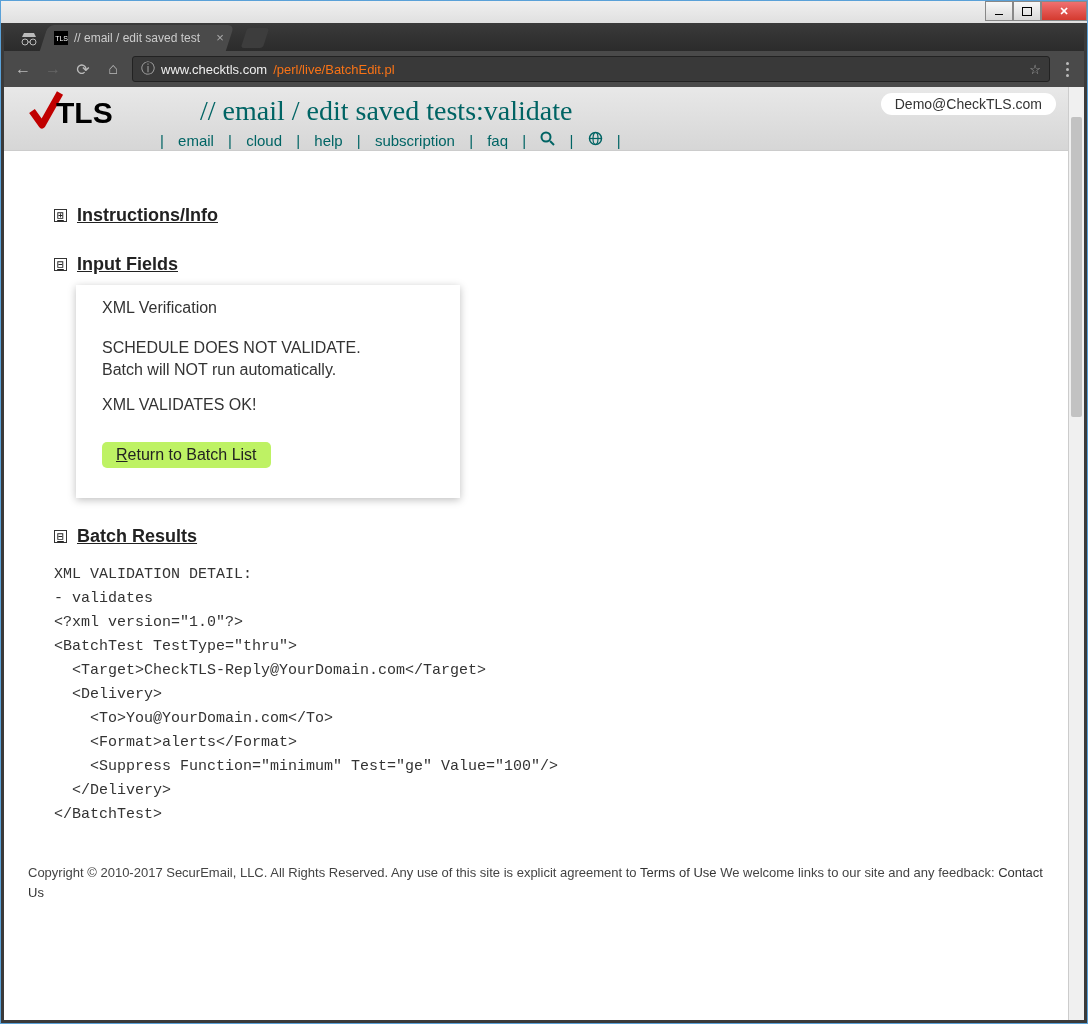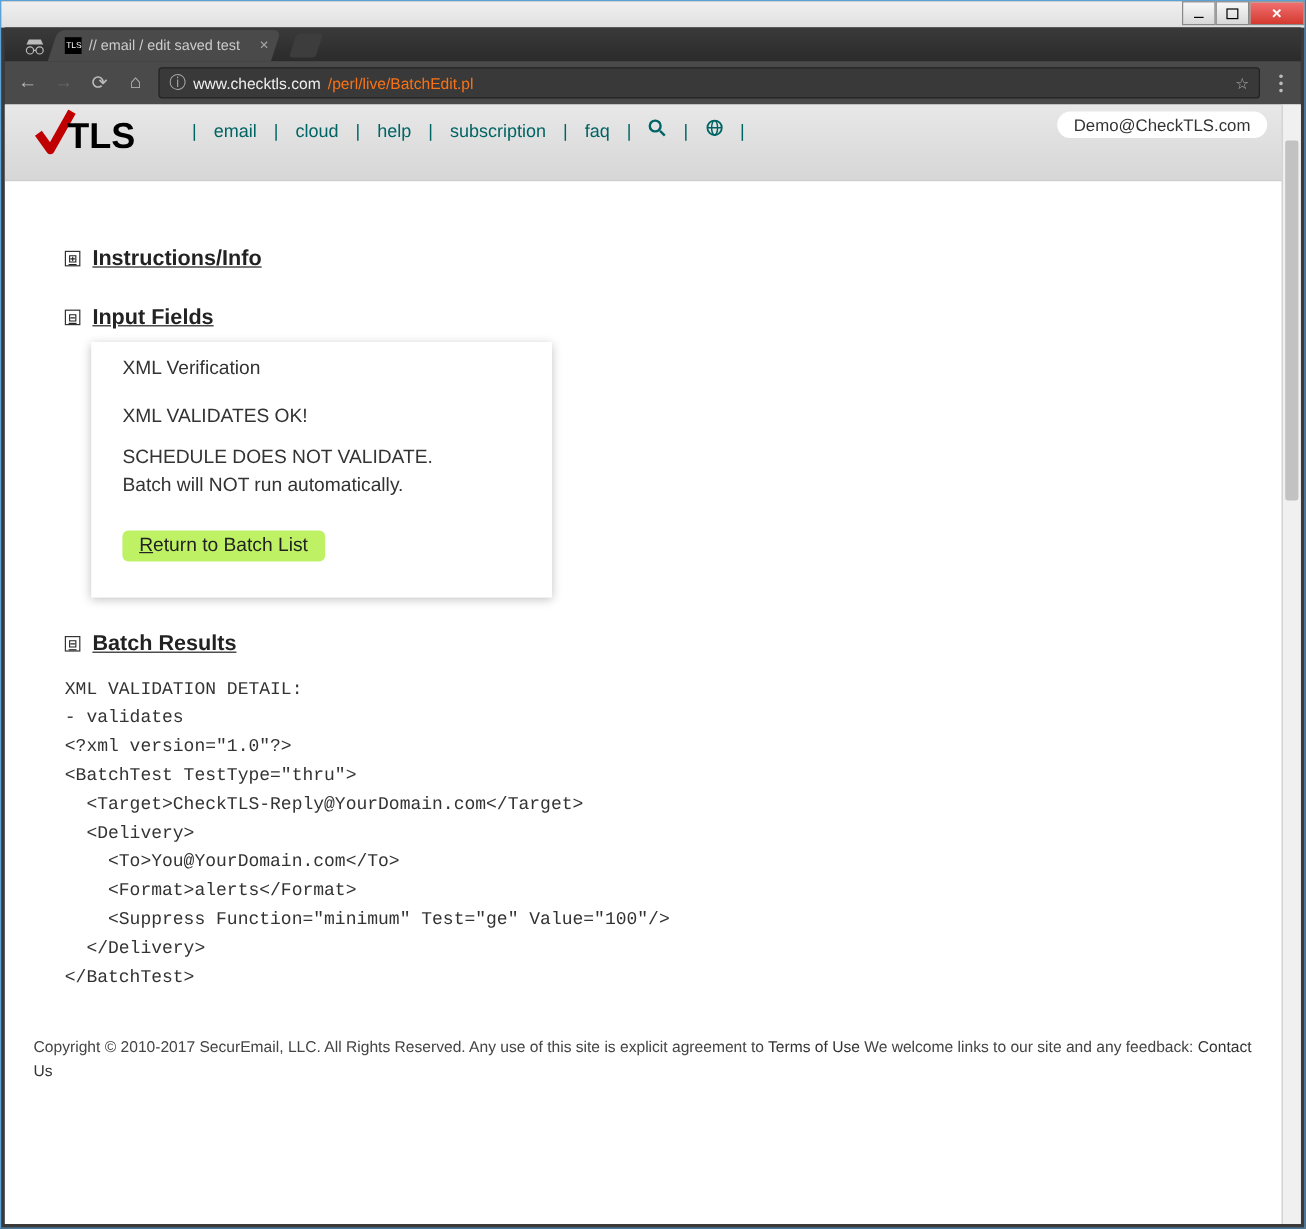--- a/index.html
+++ b/index.html
@@ -119,20 +119,21 @@
 
     <div class="viewport">
 
       <div class="page-header">
         <div class="logo">
           <svg width="100" height="42" viewBox="0 0 100 42">
             <path d="M6 20 L16 34 L34 2" stroke="#c00000" stroke-width="7" fill="none" stroke-linejoin="round"></path>
             <text x="30" y="32" font-family="Arial" font-size="30" font-weight="bold" fill="#000">TLS</text>
           </svg>
         </div>
+        <div class="page-title">// email / edit saved tests:validate</div>
         <div class="user-badge">Demo@CheckTLS.com</div>
         <div class="navmenu">
           <span class="sep">|</span>
           <a>email</a>
           <span class="sep">|</span>
           <a>cloud</a>
           <span class="sep">|</span>
           <a>help</a>
           <span class="sep">|</span>
           <a>subscription</a>
@@ -159,25 +160,25 @@
           <span>Instructions/Info</span>
         </div>
 
         <div class="section-head">
           <span class="collapse-ic">⊟</span>
           <span>Input Fields</span>
         </div>
 
         <div class="input-card">
           <div class="subtitle">XML Verification</div>
-          <p>XML VALIDATES OK!</p>
           <p>
             <span>SCHEDULE DOES NOT VALIDATE.</span><br>
             <span>Batch will NOT run automatically.</span>
           </p>
+          <p>XML VALIDATES OK!</p>
           <span class="rbl-btn"><u>R</u><span>eturn to Batch List</span></span>
         </div>
 
         <div class="section-head">
           <span class="collapse-ic">⊟</span>
           <span>Batch Results</span>
         </div>
 
         <div class="results" id="results-block">XML VALIDATION DETAIL:
 - validates

